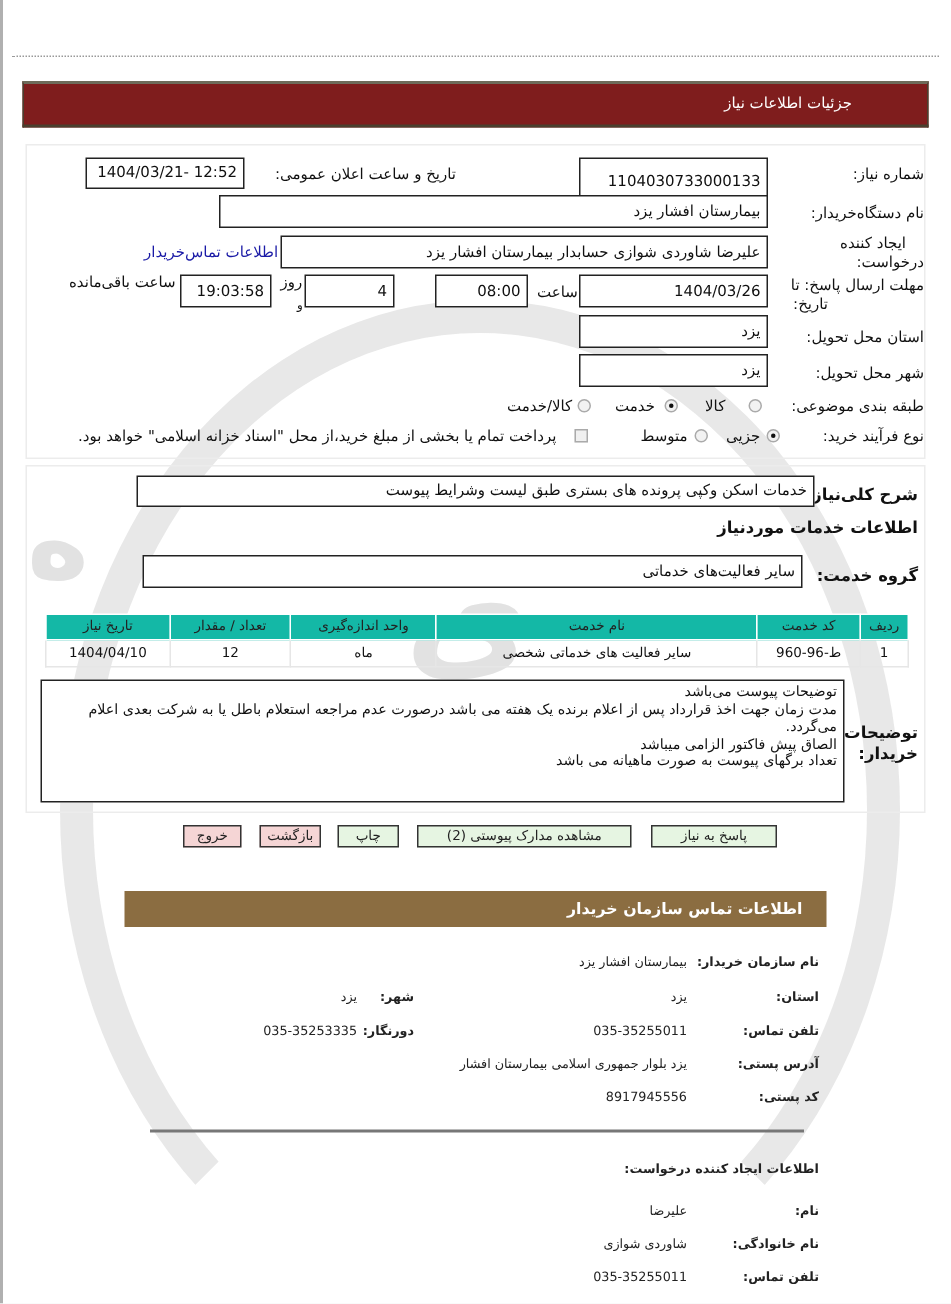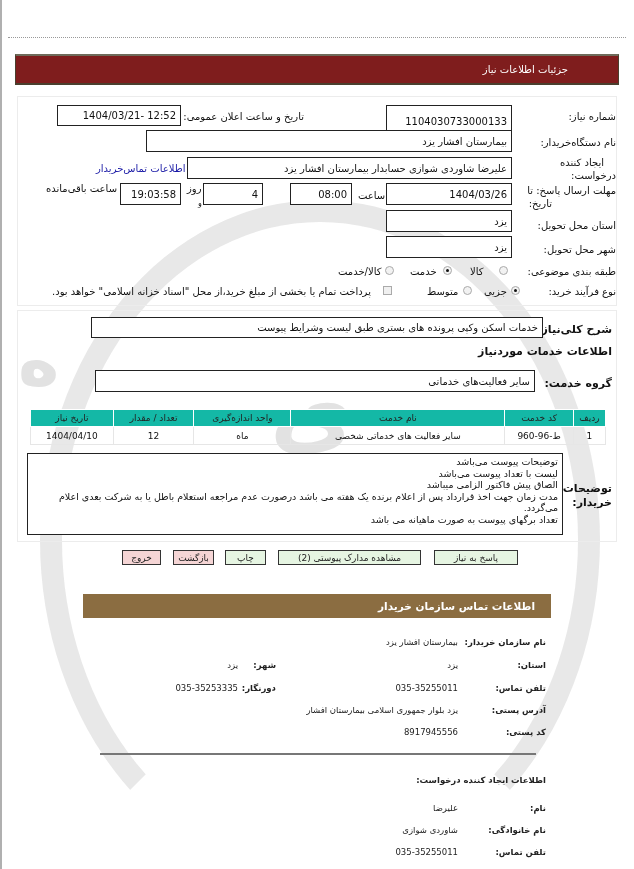--- a/index.html
+++ b/index.html
@@ -63,21 +63,21 @@
 <div class="header-bar">
   <span>جزئیات اطلاعات نیاز</span>
 </div>
 
 <div class="panel p1"></div>
 
 <span class="lbl" style="right:18px;top:111px;">شماره نیاز:</span>
 <div class="box num" style="left:386px;top:105px;width:126px;height:32px;">1104030733000133</div>
 
 <span class="lbl" style="right:330px;top:111px;">تاریخ و ساعت اعلان عمومی:</span>
-<div class="box num" style="left:57px;top:105px;width:124px;height:21px;">1404/03/21- 12:52</div>
+<div class="box num" style="left:57px;top:105px;width:106px;height:21px;">1404/03/21- 12:52</div>
 
 <span class="lbl" style="right:18px;top:137px;">نام دستگاه‌خریدار:</span>
 <div class="box" style="left:146px;top:130px;width:366px;height:22px;">بیمارستان افشار یزد</div>
 
 <span class="lbl" style="right:30px;top:157px;">ایجاد کننده</span>
 <span class="lbl" style="right:18px;top:170px;">درخواست:</span>
 <div class="box" style="left:187px;top:157px;width:325px;height:22px;">علیرضا شاوردی شوازی حسابدار بیمارستان افشار یزد</div>
 <span class="link" style="left:96px;top:163px;">اطلاعات تماس‌خریدار</span>
 
 <span class="lbl" style="right:18px;top:185px;">مهلت ارسال پاسخ: تا</span>
@@ -143,23 +143,22 @@
       <td>12</td>
       <td>1404/04/10</td>
     </tr>
   </tbody>
 </table>
 
 <span class="lbl bold" style="right:22px;top:482px;font-size:11px;">توضیحات</span>
 <span class="lbl bold" style="right:22px;top:496px;font-size:11px;">خریدار:</span>
 <div class="notes">
   <div>توضیحات پیوست می‌باشد</div>
-  <div>لیست با تعداد پیوست می‌باشد</div>
+  <div>مدت زمان جهت اخذ قرارداد پس از اعلام برنده یک هفته می باشد  درصورت عدم مراجعه استعلام باطل یا  به شرکت بعدی اعلام می‌گردد.</div>
   <div>الصاق پیش فاکتور الزامی میباشد</div>
-  <div>مدت زمان جهت اخذ قرارداد پس از اعلام برنده یک هفته می باشد  درصورت عدم مراجعه استعلام باطل یا  به شرکت بعدی اعلام می‌گردد.</div>
   <div>تعداد برگهای پیوست به صورت ماهیانه می باشد</div>
 </div>
 
 <div class="btn green" style="left:434px;top:550px;width:84px;">پاسخ به نیاز</div>
 <div class="btn green" style="left:278px;top:550px;width:143px;">مشاهده مدارک پیوستی (2)</div>
 <div class="btn green" style="left:225px;top:550px;width:41px;">چاپ</div>
 <div class="btn red" style="left:173px;top:550px;width:41px;">بازگشت</div>
 <div class="btn red" style="left:122px;top:550px;width:39px;">خروج</div>
 
 <div class="header-bar2">

